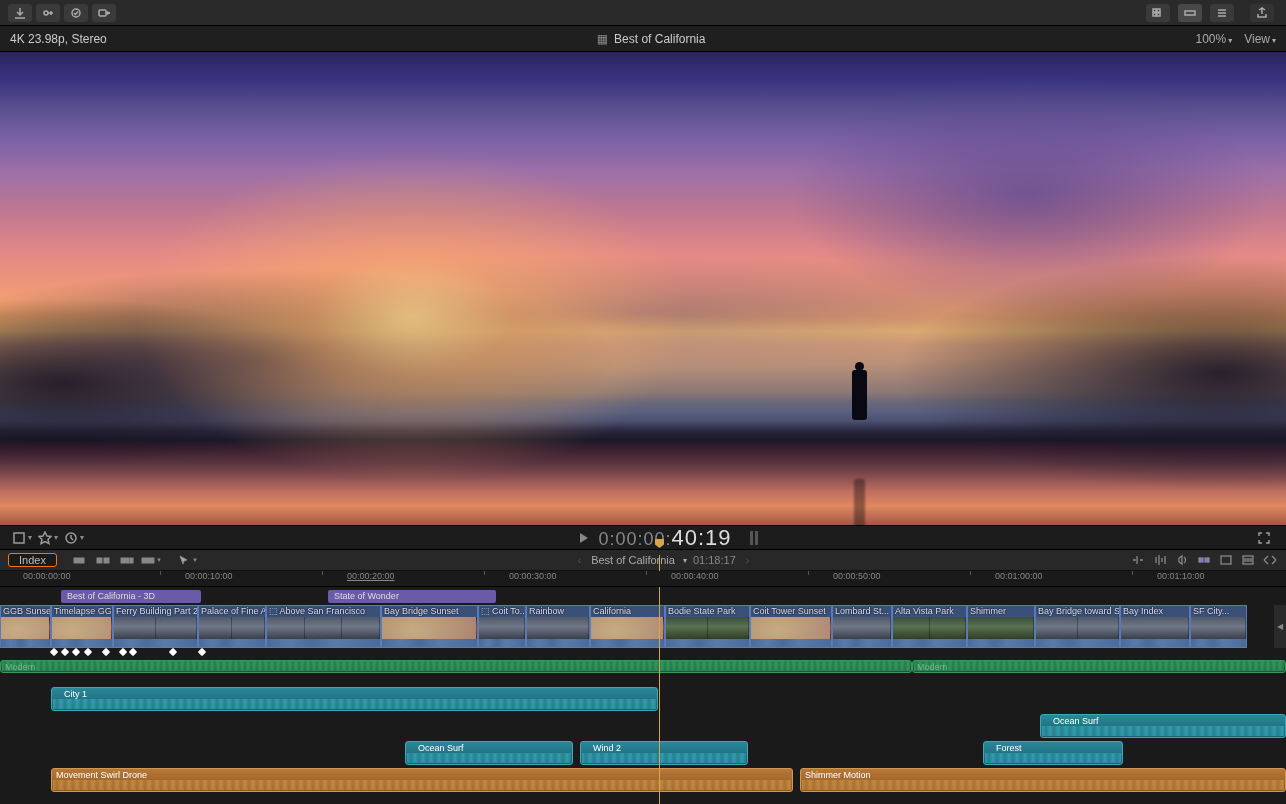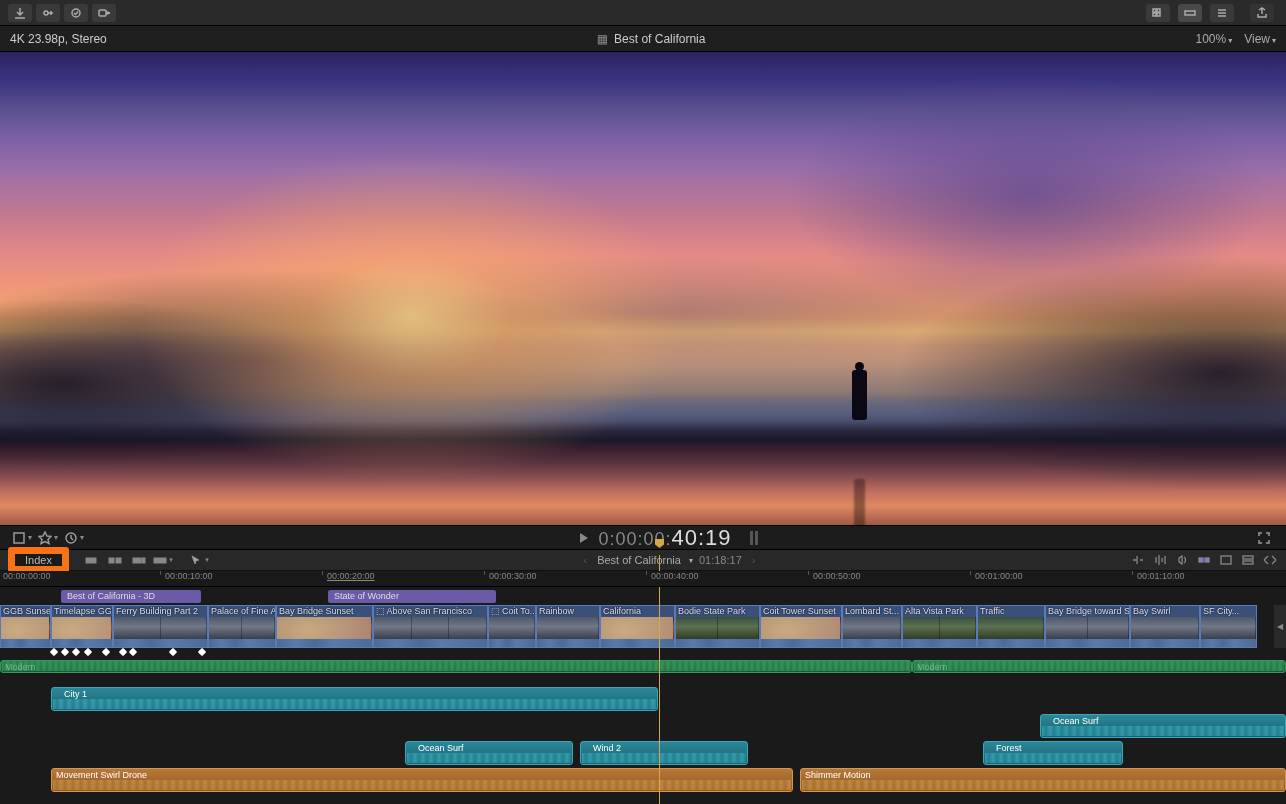--- a/index.html
+++ b/index.html
@@ -41,31 +41,31 @@
 .pl-btn { width:24px; height:18px; display:flex; align-items:center; justify-content:center; cursor:pointer; }
 .pl-btn svg { width:14px; height:14px; stroke:#999; fill:none; stroke-width:1.5; }
 .playbar-center { flex:1; display:flex; align-items:center; justify-content:center; gap:10px; }
 .play-icon { width:0; height:0; border-left:8px solid #888; border-top:5px solid transparent; border-bottom:5px solid transparent; cursor:pointer; }
 .timecode { font-family:"Menlo",monospace; font-size:18px; color:#888; letter-spacing:1px; }
 .tc-big { color:#ddd; font-size:22px; font-weight:300; }
 .skimmer { display:flex; gap:2px; margin-left:8px; }
 .skim-bar { width:3px; height:14px; background:#555; }
 .playbar-right { width:24px; display:flex; justify-content:flex-end; }
 .tlheader { height:22px; background:#282828; display:flex; align-items:center; padding:0 8px; border-top:1px solid #000; border-bottom:1px solid #111; }
-.index-btn { background:#1a1a1a; border:7px solid #f97316; border-radius:3px; padding:0 10px; color:#bbb; cursor:pointer; margin-right:12px; }
+.index-btn { background:#1a1a1a; border:1px solid #f97316; border-radius:3px; padding:0 10px; color:#bbb; cursor:pointer; margin-right:12px; }
 .tl-tools { display:flex; gap:4px; }
 .tl-tool { width:20px; height:16px; display:flex; align-items:center; justify-content:center; cursor:pointer; }
 .tl-tool svg { width:14px; height:12px; stroke:#888; fill:#888; }
 .tl-center { flex:1; display:flex; align-items:center; justify-content:center; gap:6px; color:#aaa; }
 .tl-nav { color:#555; cursor:pointer; padding:0 4px; }
 .tl-right { display:flex; gap:6px; align-items:center; }
 .tl-ricon { width:16px; height:14px; display:flex; align-items:center; justify-content:center; cursor:pointer; }
 .tl-ricon svg { width:14px; height:12px; stroke:#888; fill:none; stroke-width:1.3; }
 .ruler { height:16px; background:#1a1a1a; position:relative; border-bottom:1px solid #000; font-size:9px; color:#888; }
-.ruler-mark { position:absolute; top:0; }
+.ruler-mark { position:absolute; top:0;margin-left:20px; }
 .ruler-tick { position:absolute; top:0; width:1px; height:4px; background:#555; }
 .timeline { height:217px; background:#1a1a1a; position:relative; overflow:hidden; }
 .playhead { position:absolute; top:0; bottom:0; width:1px; background:#d4a84a; z-index:10; }
 .playhead::before { content:""; position:absolute; top:-16px; left:-4px; width:9px; height:9px; background:#d4a84a; clip-path:polygon(0 0,100% 0,100% 60%,50% 100%,0 60%); }
 .track-marker { position:absolute; height:13px; background:#6a5aa8; border-radius:2px; font-size:9px; color:#ddd; padding:0 6px; line-height:13px; overflow:hidden; white-space:nowrap; }
 .video-track { position:absolute; top:18px; height:43px; display:flex; }
 .clip { height:43px; border:1px solid #5a7ab8; background:#3a5078; position:relative; overflow:hidden; cursor:pointer; }
 .clip-label { position:absolute; top:0; left:2px; font-size:9px; color:#dde; white-space:nowrap; z-index:2; text-shadow:0 0 2px #000; }
 .clip-thumbs { position:absolute; top:11px; left:0; right:0; height:24px; display:flex; }
 .clip-thumb { flex:1; background:linear-gradient(to bottom,#4a5580 0%,#6a75a0 40%,#3a4060 100%); border-right:1px solid rgba(0,0,0,0.3); }
@@ -308,53 +308,53 @@
         </div>
         <div class="clip-wave"></div>
       </div>
       <div class="clip" style="width: 62px;">
         <div class="clip-label">Timelapse GGB</div>
         <div class="clip-thumbs">
           <div class="clip-thumb sunset"></div>
         </div>
         <div class="clip-wave"></div>
       </div>
-      <div class="clip" style="width: 95px;">
+      <div class="clip" style="width: 85px;">
         <div class="clip-label">Ferry Building Part 2</div>
         <div class="clip-thumbs">
           <div class="clip-thumb city"></div>
           <div class="clip-thumb city"></div>
         </div>
         <div class="clip-wave"></div>
       </div>
       <div class="clip" style="width: 68px;">
         <div class="clip-label">Palace of Fine Arts</div>
         <div class="clip-thumbs">
           <div class="clip-thumb city"></div>
           <div class="clip-thumb city"></div>
         </div>
         <div class="clip-wave"></div>
       </div>
+      <div class="clip" style="width: 115px;">
+        <div class="clip-label">⬚ Above San Francisco</div>
+        <div class="clip-thumbs">
+          <div class="clip-thumb city"></div>
+          <div class="clip-thumb city"></div>
+          <div class="clip-thumb city"></div>
+        </div>
+        <div class="clip-wave"></div>
+      </div>
       <div class="clip" style="width: 97px;">
         <div class="clip-label">Bay Bridge Sunset</div>
         <div class="clip-thumbs">
           <div class="clip-thumb sunset"></div>
           <div class="clip-thumb sunset"></div>
         </div>
         <div class="clip-wave"></div>
       </div>
-      <div class="clip" style="width: 115px;">
-        <div class="clip-label">⬚ Above San Francisco</div>
-        <div class="clip-thumbs">
-          <div class="clip-thumb city"></div>
-          <div class="clip-thumb city"></div>
-          <div class="clip-thumb city"></div>
-        </div>
-        <div class="clip-wave"></div>
-      </div>
       <div class="clip" style="width: 48px;">
         <div class="clip-label">⬚ Coit To...</div>
         <div class="clip-thumbs">
           <div class="clip-thumb city"></div>
         </div>
         <div class="clip-wave"></div>
       </div>
       <div class="clip" style="width: 64px;">
         <div class="clip-label">Rainbow</div>
         <div class="clip-thumbs">
@@ -395,36 +395,36 @@
       </div>
       <div class="clip" style="width: 75px;">
         <div class="clip-label">Alta Vista Park</div>
         <div class="clip-thumbs">
           <div class="clip-thumb green"></div>
           <div class="clip-thumb green"></div>
         </div>
         <div class="clip-wave"></div>
       </div>
       <div class="clip" style="width: 68px;">
-        <div class="clip-label">Traffic</div>
+        <div class="clip-label">Shimmer</div>
         <div class="clip-thumbs">
           <div class="clip-thumb green"></div>
         </div>
         <div class="clip-wave"></div>
       </div>
       <div class="clip" style="width: 85px;">
         <div class="clip-label">Bay Bridge toward SF</div>
         <div class="clip-thumbs">
           <div class="clip-thumb city"></div>
           <div class="clip-thumb city"></div>
         </div>
         <div class="clip-wave"></div>
       </div>
       <div class="clip" style="width: 70px;">
-        <div class="clip-label">Bay Swirl</div>
+        <div class="clip-label">Bay Index</div>
         <div class="clip-thumbs">
           <div class="clip-thumb city"></div>
         </div>
         <div class="clip-wave"></div>
       </div>
       <div class="clip" style="width: 57px;">
         <div class="clip-label">SF City...</div>
         <div class="clip-thumbs">
           <div class="clip-thumb city"></div>
         </div>

